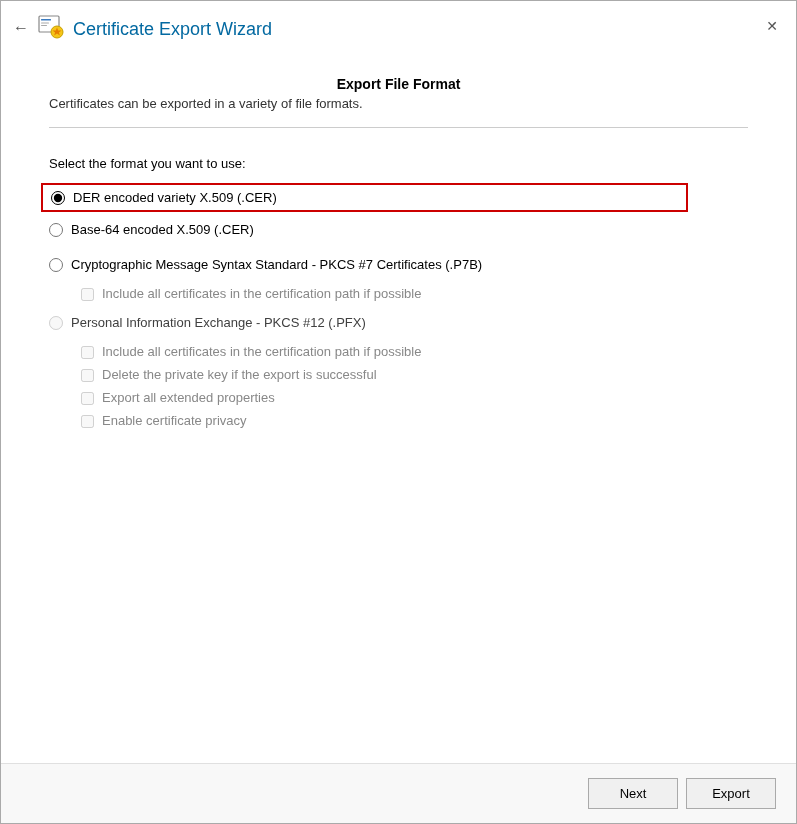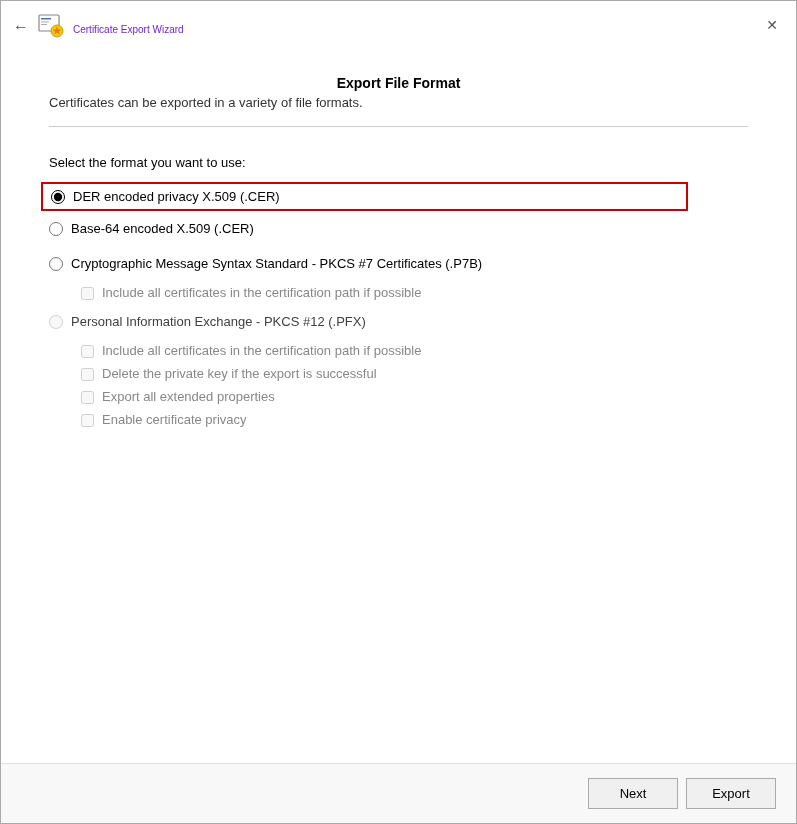--- a/index.html
+++ b/index.html
@@ -39,23 +39,23 @@
       font-size: 16px;
       color: #555;
       cursor: pointer;
     }
     .cert-icon {
       width: 28px;
       height: 28px;
       flex-shrink: 0;
     }
     .title-text {
-      font-size: 10px;
+      font-size: 18px;
       font-weight: 400;
-      color: #6d28d9;
+      color: #0369a1;
       margin-top: 8px;
     }
     .close-btn {
       width: 24px;
       height: 24px;
       display: flex;
       align-items: center;
       justify-content: center;
       cursor: pointer;
       font-size: 14px;
@@ -188,21 +188,21 @@
     <div class="section-title">Export File Format</div>
     <div class="section-desc">Certificates can be exported in a variety of file formats.</div>
     <hr class="divider">
 
     <div class="format-label">Select the format you want to use:</div>
 
     <div class="option-group">
 
       <div class="radio-option highlighted">
         <input type="radio" id="opt1" name="format" checked="" style="">
-        <label for="opt1">DER encoded privacy X.509 (.CER)</label>
+        <label for="opt1">DER encoded variety X.509 (.CER)</label>
       </div>
 
       <div class="radio-option">
         <input type="radio" id="opt2" name="format" style="">
         <label for="opt2">Base-64 encoded X.509 (.CER)</label>
       </div>
 
       <div class="radio-option">
         <input type="radio" id="opt3" name="format" style="">
         <label for="opt3">Cryptographic Message Syntax Standard - PKCS #7 Certificates (.P7B)</label>

